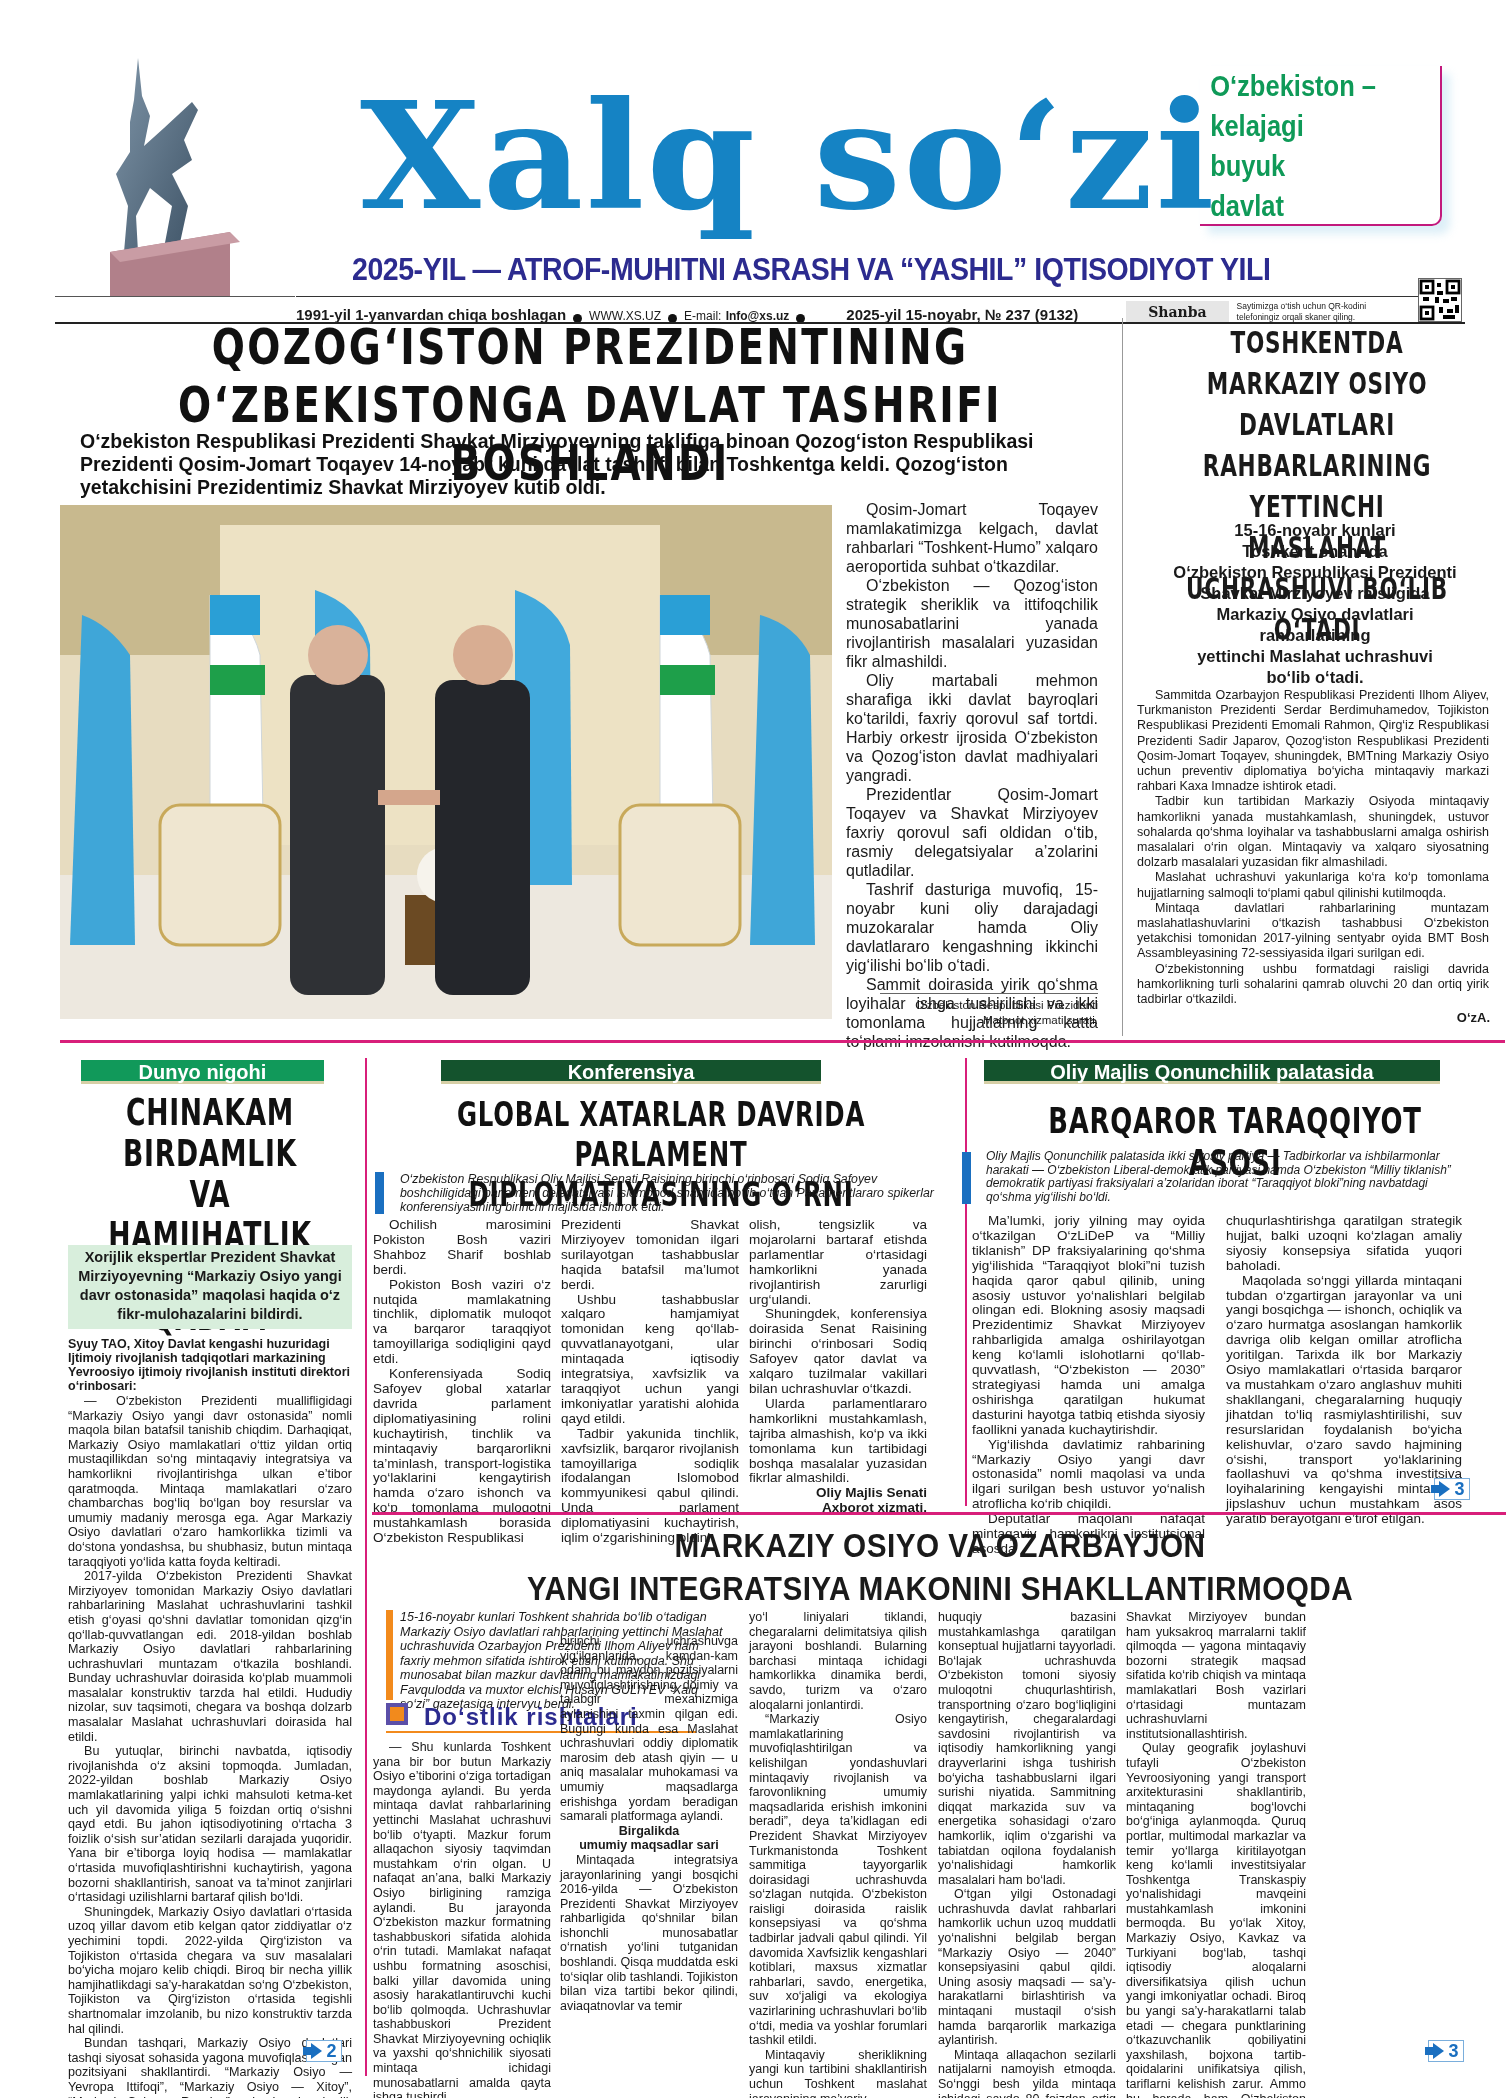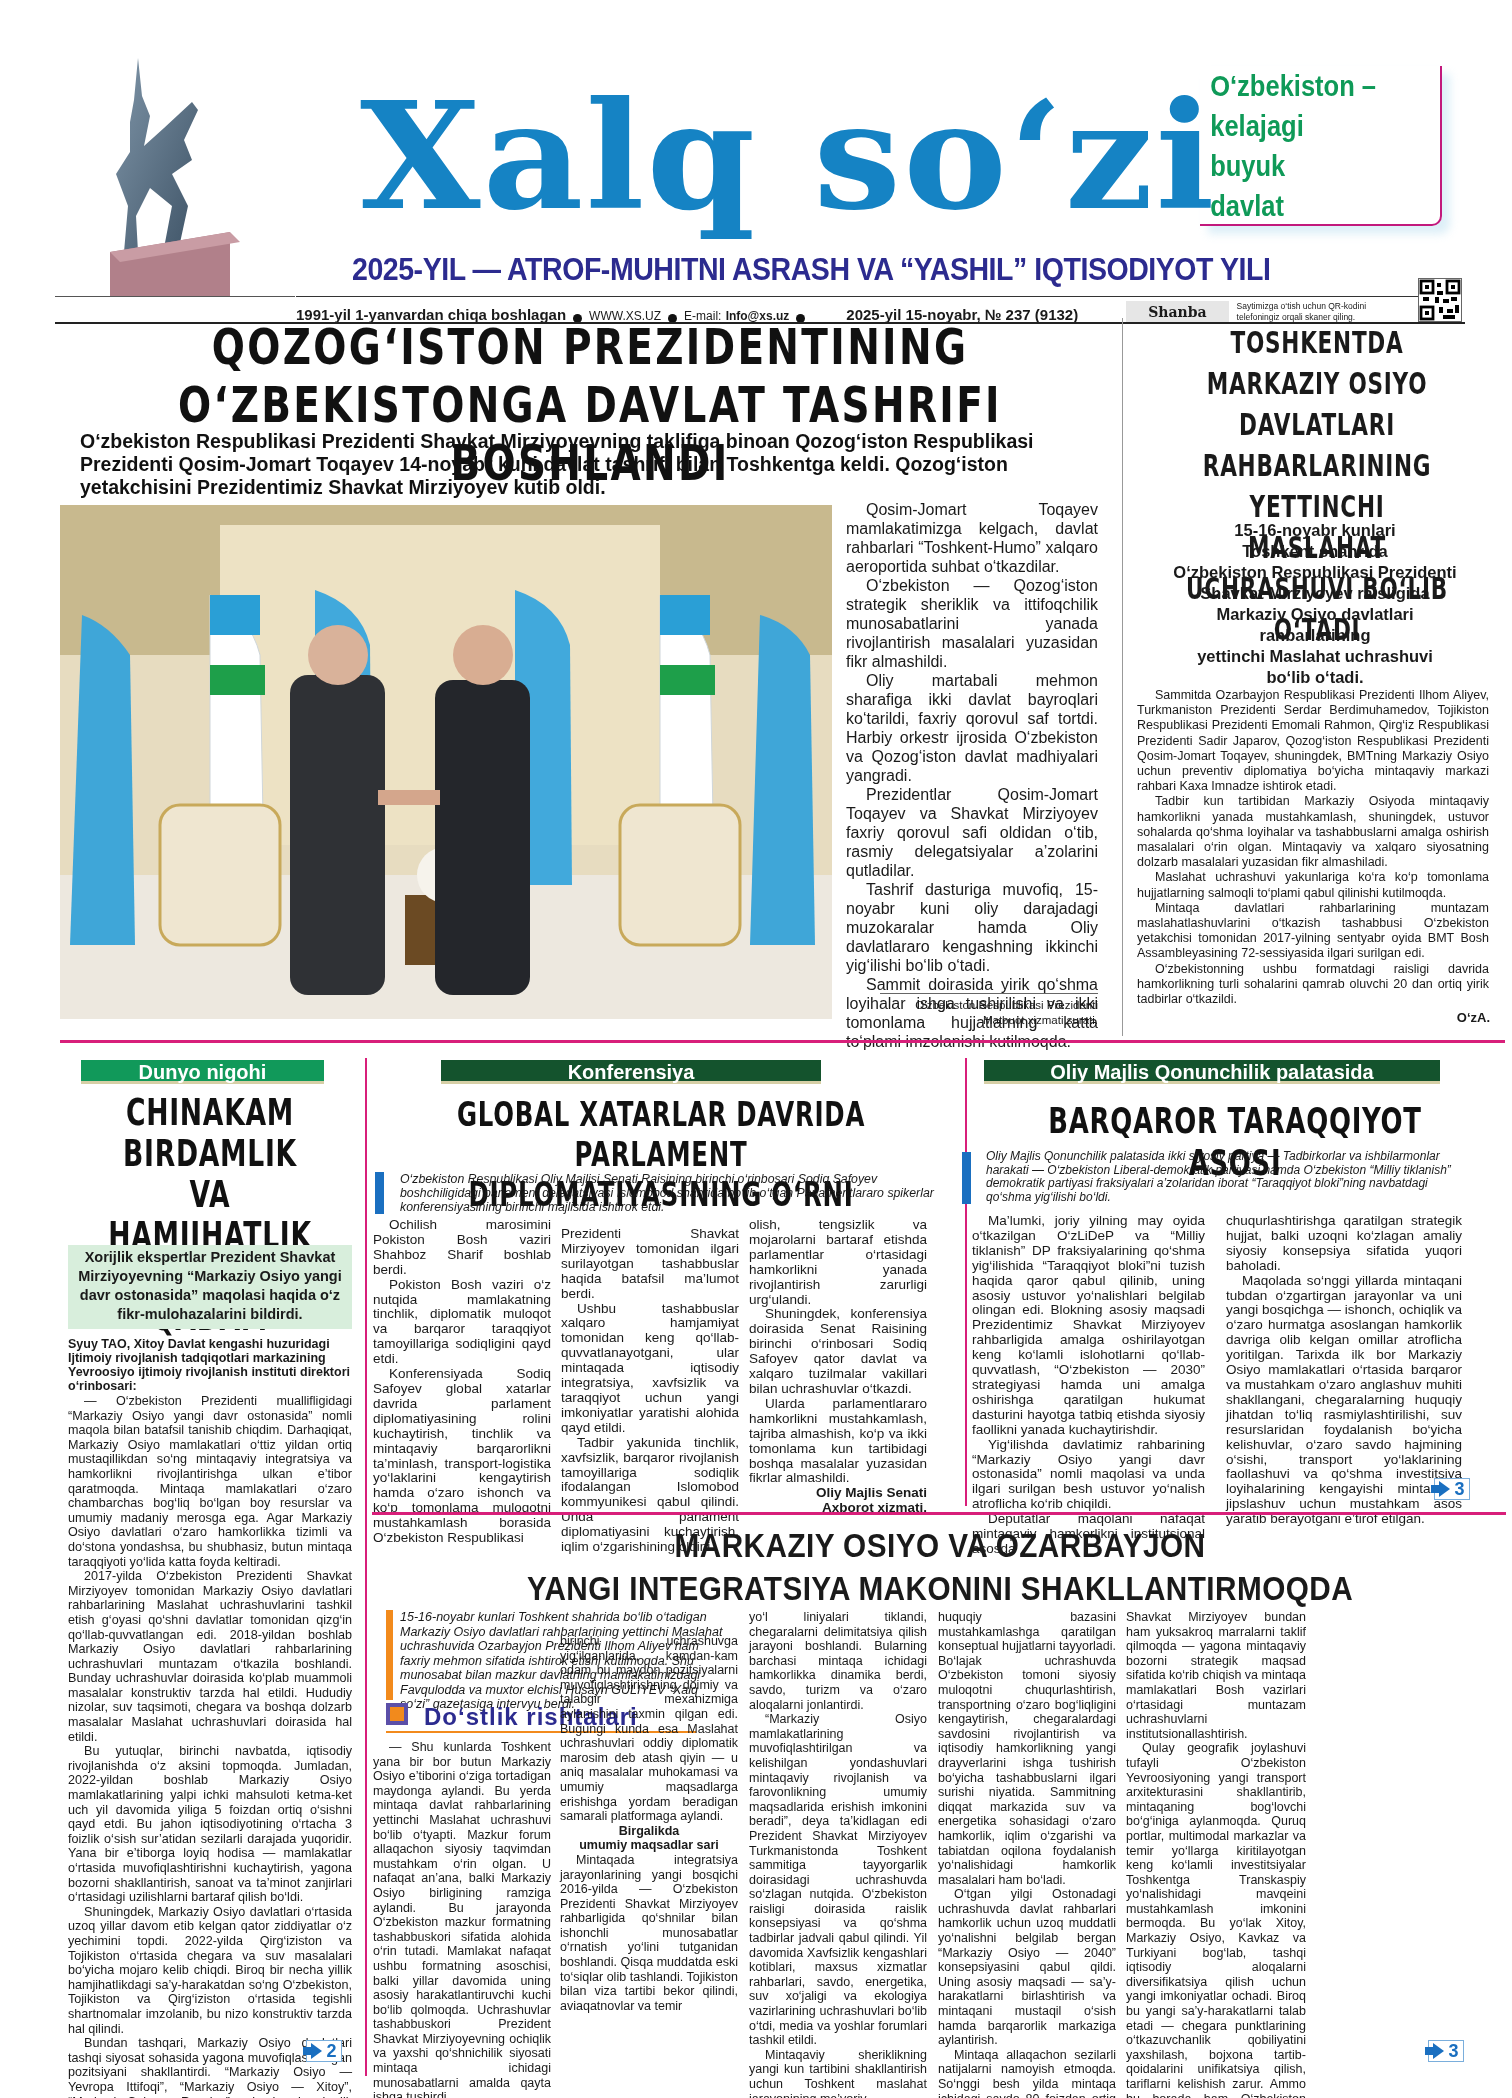--- a/index.html
+++ b/index.html
@@ -233,21 +233,21 @@
 
 <div class="rubric blue" style="left:441px; top:1060px; width:380px;">Konferensiya</div>
 <h3 class="sec-title" style="left:372px; top:1094px; width:578px; font-size:34px; line-height:40px;">GLOBAL XATARLAR DAVRIDA PARLAMENT DIPLOMATIYASINING O‘RNI</h3>
 <div class="lede-bar" style="left:375px; top:1172px; height:42px;"></div>
 <div class="lede-italic" style="left:378px; top:1172px; width:560px; font-size:12.3px; line-height:14px;">O‘zbekiston Respublikasi Oliy Majlisi Senati Raisining birinchi o‘rinbosari Sodiq Safoyev boshchiligidagi parlament delegatsiyasi Islomobod shahrida bo‘lib o‘tgan Parlamentlararo spikerlar konferensiyasining birinchi majlisida ishtirok etdi.</div>
 <div class="col" style="left:373px; top:1218px; width:178px;">
   <p>Ochilish marosimini Pokiston Bosh vaziri Shahboz Sharif boshlab berdi.</p>
   <p>Pokiston Bosh vaziri o‘z nutqida mamlakatning tinchlik, diplomatik muloqot va barqaror taraqqiyot tamoyillariga sodiqligini qayd etdi.</p>
   <p>Konferensiyada Sodiq Safoyev global xatarlar davrida parlament diplomatiyasining rolini kuchaytirish, tinchlik va mintaqaviy barqarorlikni ta’minlash, transport-logistika yo‘laklarini kengaytirish hamda o‘zaro ishonch va ko‘p tomonlama muloqotni mustahkamlash borasida O‘zbekiston Respublikasi</p>
 </div>
-<div class="col" style="left:561px; top:1218px; width:178px;margin-top:9px;">
+<div class="col" style="left:561px; top:1218px; width:178px;">
   <p style="text-indent:0">Prezidenti Shavkat Mirziyoyev tomonidan ilgari surilayotgan tashabbuslar haqida batafsil ma’lumot berdi.</p>
   <p>Ushbu tashabbuslar xalqaro hamjamiyat tomonidan keng qo‘llab-quvvatlanayotgani, ular mintaqada iqtisodiy integratsiya, xavfsizlik va taraqqiyot uchun yangi imkoniyatlar yaratishi alohida qayd etildi.</p>
   <p>Tadbir yakunida tinchlik, xavfsizlik, barqaror rivojlanish tamoyillariga sodiqlik ifodalangan Islomobod kommyunikesi qabul qilindi. Unda parlament diplomatiyasini kuchaytirish, iqlim o‘zgarishining oldini</p>
 </div>
 <div class="col" style="left:749px; top:1218px; width:178px;">
   <p style="text-indent:0">olish, tengsizlik va mojarolarni bartaraf etishda parlamentlar o‘rtasidagi hamkorlikni yanada rivojlantirish zarurligi urg‘ulandi.</p>
   <p>Shuningdek, konferensiya doirasida Senat Raisining birinchi o‘rinbosari Sodiq Safoyev qator davlat va xalqaro tuzilmalar vakillari bilan uchrashuvlar o‘tkazdi.</p>
   <p>Ularda parlamentlararo hamkorlikni mustahkamlash, tajriba almashish, ko‘p va ikki tomonlama kun tartibidagi boshqa masalalar yuzasidan fikrlar almashildi.</p>
   <p class="sign">Oliy Majlis Senati</p>
   <p class="sign">Axborot xizmati.</p>

